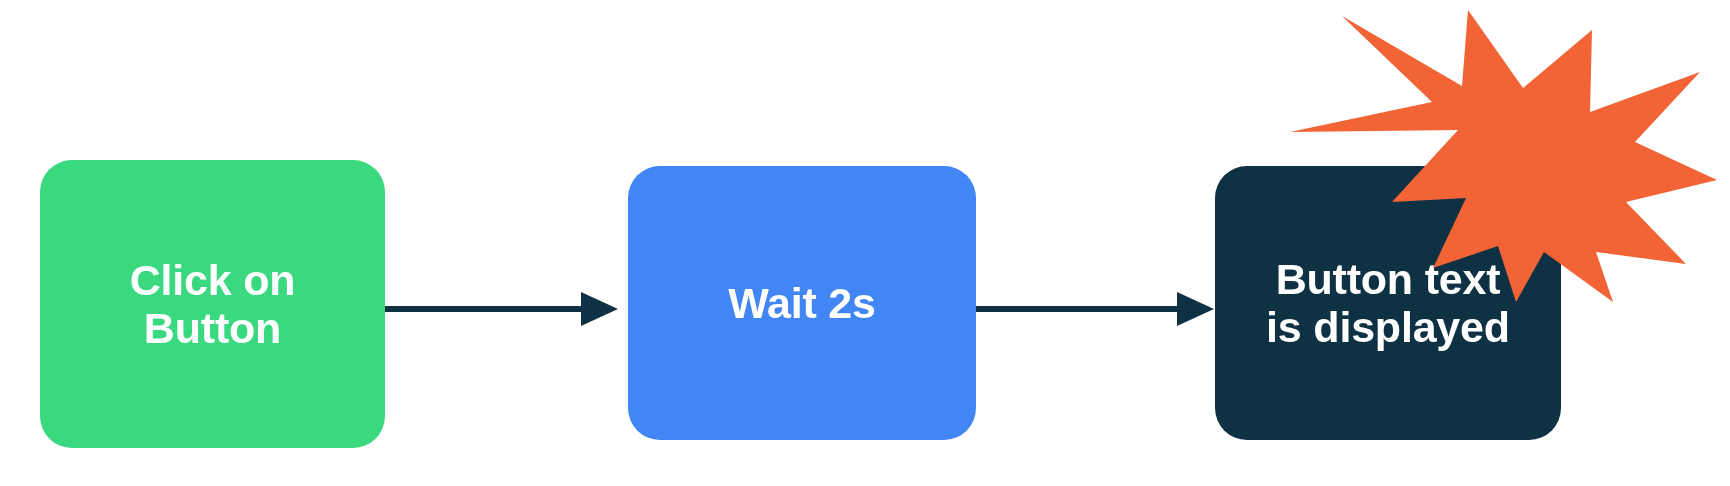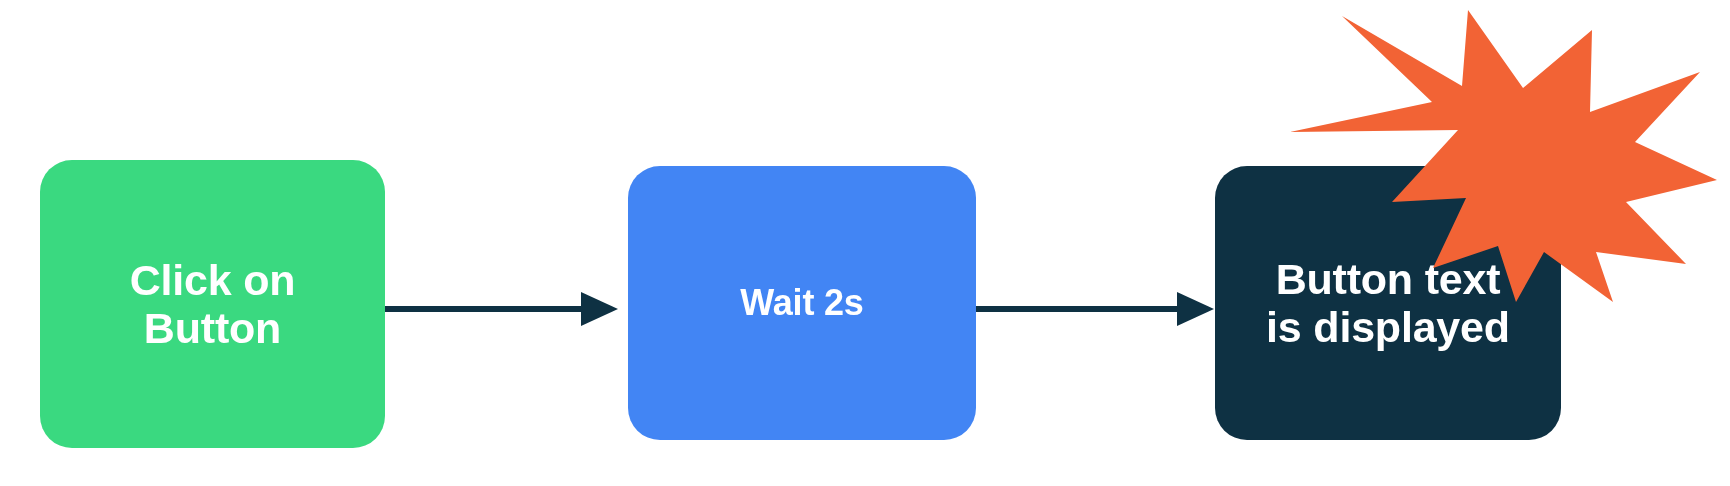--- a/index.html
+++ b/index.html
@@ -51,21 +51,21 @@
     z-index: 3;
   }
 
   #node-wait {
     left: 628px;
     top: 166px;
     width: 348px;
     height: 274px;
     background: #4285f4;
     border-radius: 32px;
-    font-size: 36px;
+    font-size: 43px;
     padding: 0 20px;
     z-index: 3;
   }
 
   #node-assert {
     left: 1215px;
     top: 166px;
     width: 346px;
     height: 274px;
     background: #0e3143;

